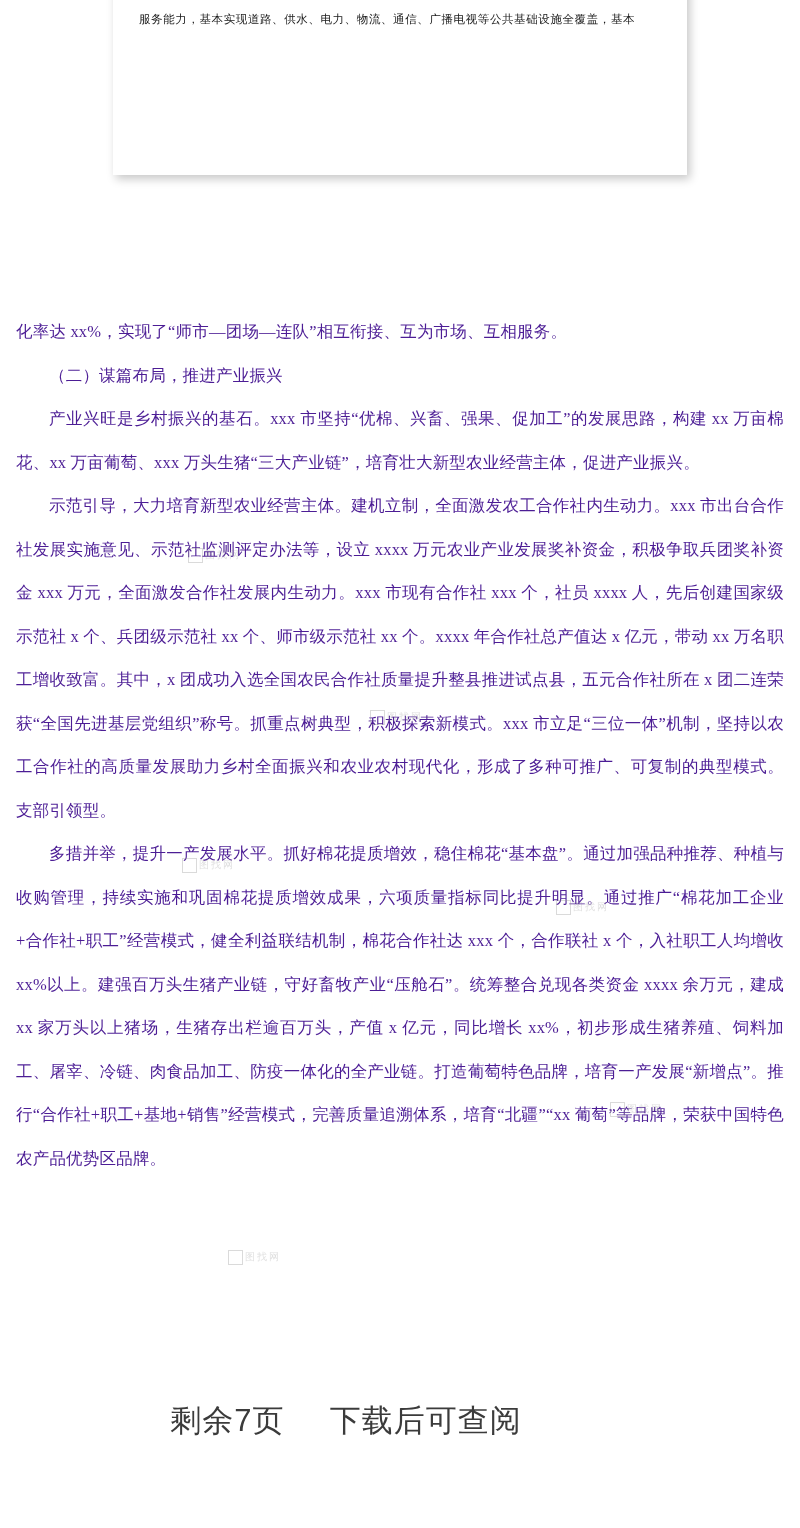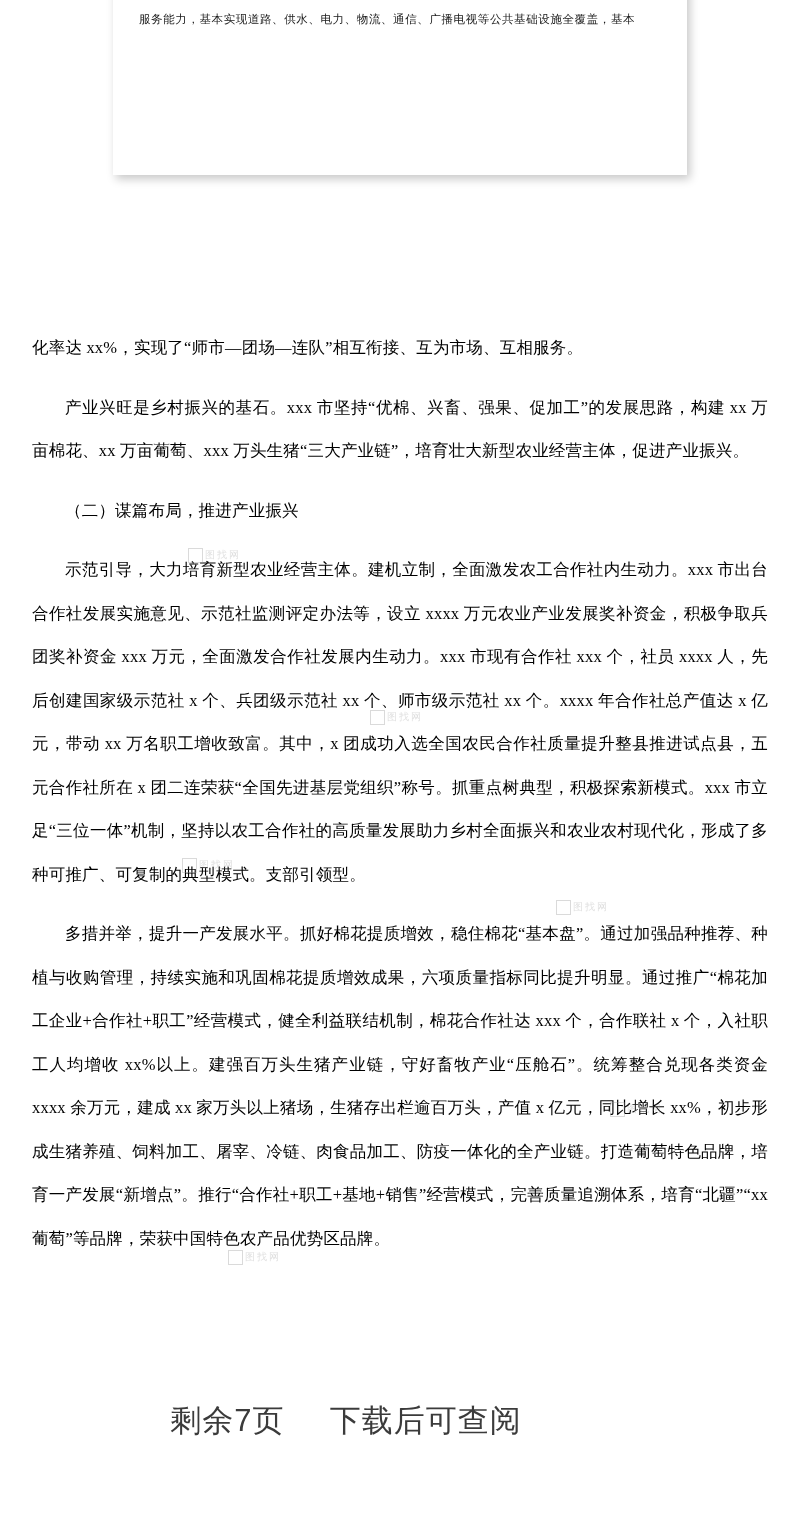--- a/index.html
+++ b/index.html
@@ -48,22 +48,22 @@
     width: 800px;
     padding: 0 16px;
     box-sizing: border-box;
   }
   .para {
     font-size: 16.5px;
     line-height: 43.5px;
     letter-spacing: 0.2px;
     text-align: justify;
     text-justify: inter-ideograph;
-    margin: 16px;
-    color: #000000;
+    margin: 0;
+    color: #4c1d95;
   }
   .para.indent { text-indent: 2em; }
   .para.heading { text-indent: 2em; }
 
   
   .wm {
     position: absolute;
     color: rgba(150,150,150,0.30);
     font-size: 10px;
     letter-spacing: 2px;
@@ -108,22 +108,22 @@
 <body>
 
 <div class="preview-card">
   <div class="preview-inner">
     <div class="preview-line first">服务能力，基本实现道路、供水、电力、物流、通信、广播电视等公共基础设施全覆盖，基本</div>
   </div>
 </div>
 
 <div class="page-body">
   <p class="para">化率达 xx%，实现了“师市—团场—连队”相互衔接、互为市场、互相服务。</p>
+  <p class="para heading">（二）谋篇布局，推进产业振兴</p>
   <p class="para indent">产业兴旺是乡村振兴的基石。xxx 市坚持“优棉、兴畜、强果、促加工”的发展思路，构建 xx 万亩棉花、xx 万亩葡萄、xxx 万头生猪“三大产业链”，培育壮大新型农业经营主体，促进产业振兴。</p>
-  <p class="para heading">（二）谋篇布局，推进产业振兴</p>
   <p class="para indent">示范引导，大力培育新型农业经营主体。建机立制，全面激发农工合作社内生动力。xxx 市出台合作社发展实施意见、示范社监测评定办法等，设立 xxxx 万元农业产业发展奖补资金，积极争取兵团奖补资金 xxx 万元，全面激发合作社发展内生动力。xxx 市现有合作社 xxx 个，社员 xxxx 人，先后创建国家级示范社 x 个、兵团级示范社 xx 个、师市级示范社 xx 个。xxxx 年合作社总产值达 x 亿元，带动 xx 万名职工增收致富。其中，x 团成功入选全国农民合作社质量提升整县推进试点县，五元合作社所在 x 团二连荣获“全国先进基层党组织”称号。抓重点树典型，积极探索新模式。xxx 市立足“三位一体”机制，坚持以农工合作社的高质量发展助力乡村全面振兴和农业农村现代化，形成了多种可推广、可复制的典型模式。支部引领型。</p>
   <p class="para indent">多措并举，提升一产发展水平。抓好棉花提质增效，稳住棉花“基本盘”。通过加强品种推荐、种植与收购管理，持续实施和巩固棉花提质增效成果，六项质量指标同比提升明显。通过推广“棉花加工企业+合作社+职工”经营模式，健全利益联结机制，棉花合作社达 xxx 个，合作联社 x 个，入社职工人均增收 xx%以上。建强百万头生猪产业链，守好畜牧产业“压舱石”。统筹整合兑现各类资金 xxxx 余万元，建成 xx 家万头以上猪场，生猪存出栏逾百万头，产值 x 亿元，同比增长 xx%，初步形成生猪养殖、饲料加工、屠宰、冷链、肉食品加工、防疫一体化的全产业链。打造葡萄特色品牌，培育一产发展“新增点”。推行“合作社+职工+基地+销售”经营模式，完善质量追溯体系，培育“北疆”“xx 葡萄”等品牌，荣获中国特色农产品优势区品牌。</p>
 </div>
 
 <div class="wm wm1"><span class="wm-box"></span><span>图找网</span></div>
 <div class="wm wm2"><span class="wm-box"></span><span>图找网</span></div>
 <div class="wm wm3"><span class="wm-box"></span><span>图找网</span></div>
 <div class="wm wm4"><span class="wm-box"></span><span>图找网</span></div>
 <div class="wm wm5"><span class="wm-box"></span><span>图找网</span></div>
 <div class="wm wm6"><span class="wm-box"></span><span>图找网</span></div>

